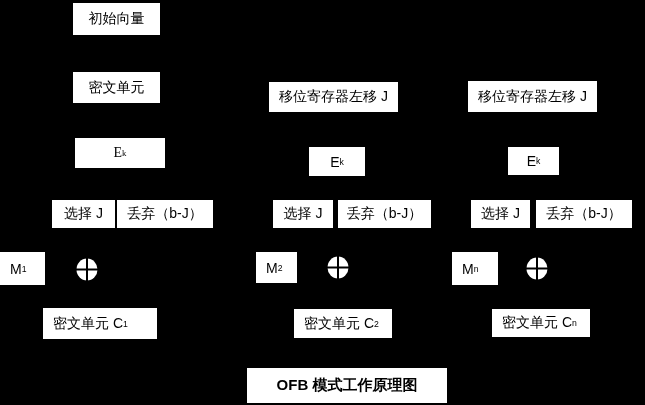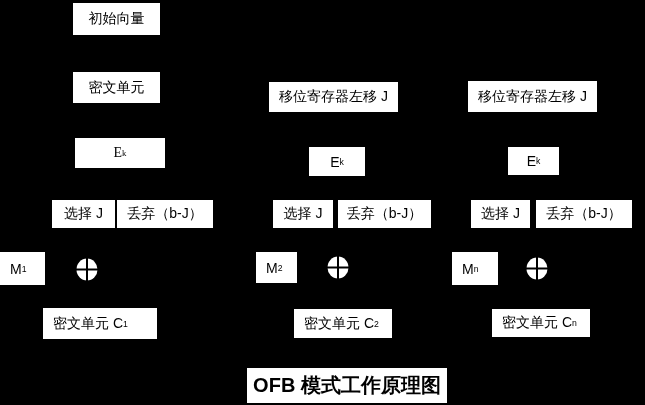--- a/index.html
+++ b/index.html
@@ -39,21 +39,21 @@
     vertical-align: -0.35em;
   }
   .title-box {
     position: absolute;
     background: #ffffff;
     color: #000000;
     display: flex;
     align-items: center;
     justify-content: center;
     font-weight: bold;
-    font-size: 20px;
+    font-size: 15px;
     white-space: nowrap;
   }
   .xor {
     position: absolute;
     width: 22px; height: 23px;
   }
 
   
   .iv1   { left: 73px;  top: 3px;   width: 87px;  height: 32px; }
   .sr1   { left: 73px;  top: 72px;  width: 87px;  height: 31px; }

